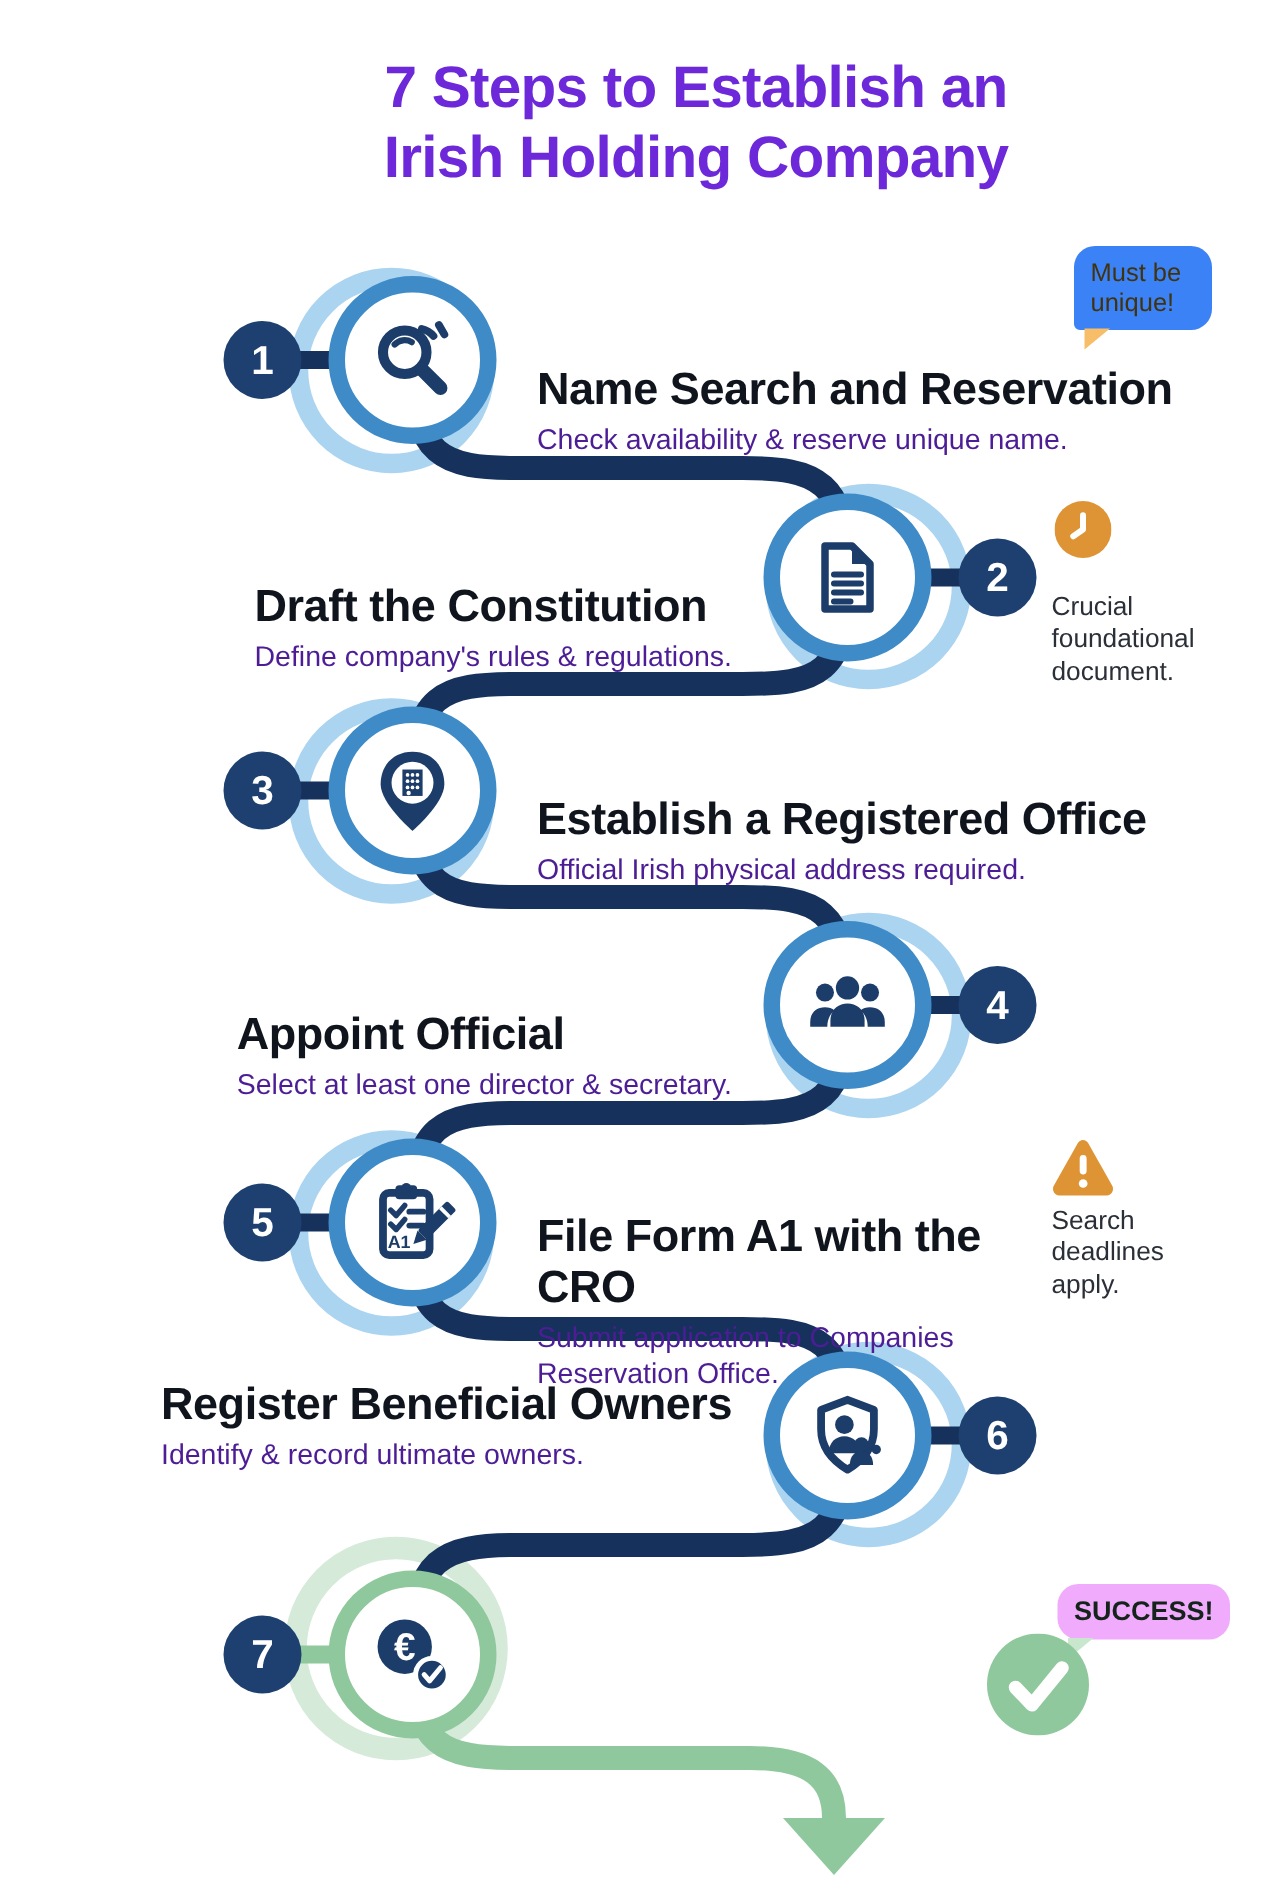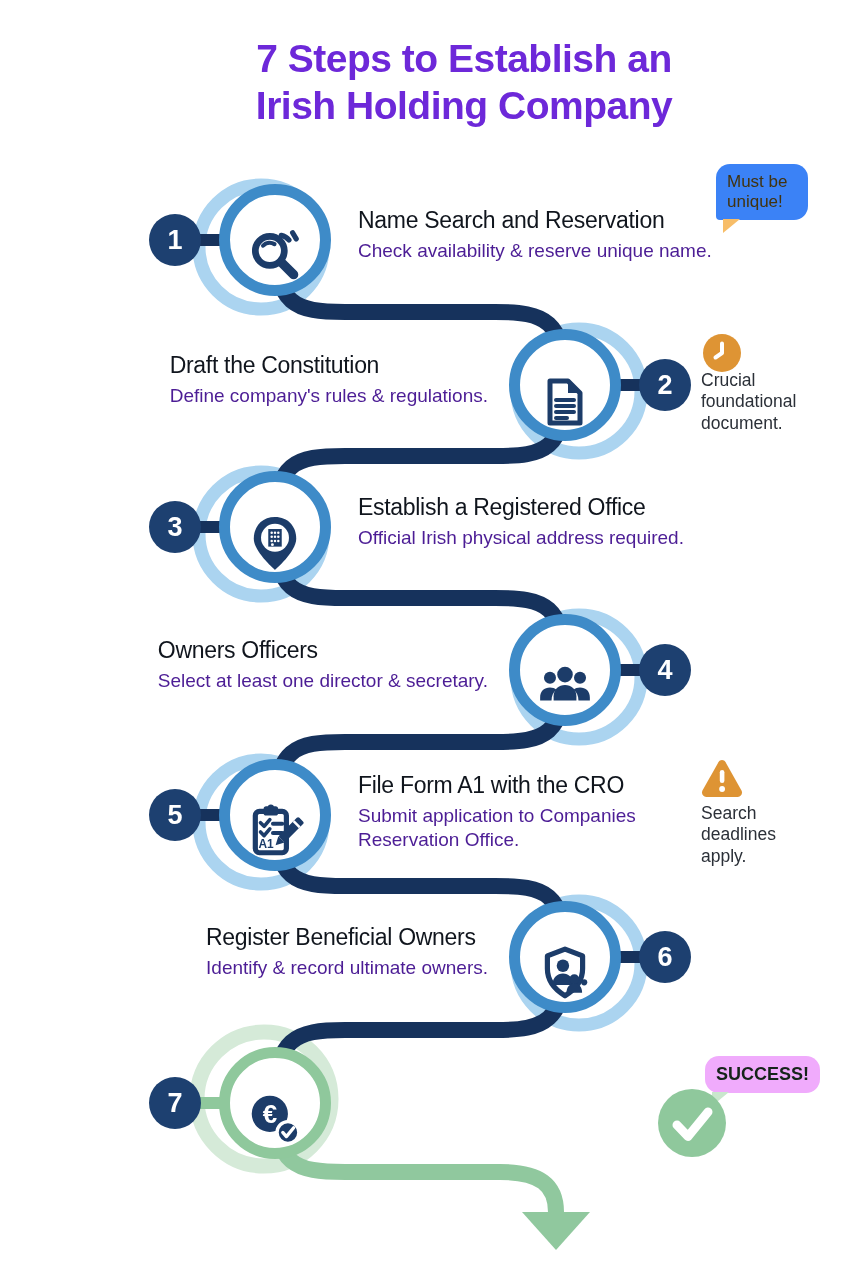--- a/index.html
+++ b/index.html
@@ -10,33 +10,33 @@
   svg.flow{position:absolute;left:0;top:0;width:848px;height:1264px;}
 
   .main-title{
     position:absolute;left:0;top:36px;width:848px;text-align:center;
     color:#6d28d9;font-size:39px;font-weight:700;line-height:1.2;letter-spacing:-0.5px;margin-left:40px;
   }
 
   .icon-circle{
     position:absolute;width:112px;height:112px;box-sizing:border-box;
     border:11px solid #3e8bc8;border-radius:50%;background:#ffffff;
-    display:flex;align-items:flex-end;justify-content:center;
+    display:flex;align-items:center;justify-content:center;
   }
   .icon-circle.green{border-color:#8fc89c;}
 
   .badge{
     position:absolute;width:52px;height:52px;border-radius:50%;background:#1d4070;
     color:#ffffff;font-size:27px;font-weight:700;
     display:flex;align-items:center;justify-content:center;
   }
 
   .step-text{position:absolute;}
   .step-text.align-right{text-align:left;}
-  .step-title{font-size:23px;font-weight:400;color:#10151d;letter-spacing:-0.3px;}
+  .step-title{font-size:30px;font-weight:700;color:#10151d;letter-spacing:-0.3px;margin-top:36px;}
   .step-desc{font-size:19px;color:#4c1d95;margin-top:5px;line-height:1.25;}
 
   .bubble{
     position:absolute;background:#3b82f6;color:#42330f;font-size:17px;line-height:1.18;
     font-weight:500;padding:8px 11px;border-radius:14px 14px 14px 4px;
   }
   .bubble::after{
     content:'';position:absolute;left:7px;bottom:-13px;width:0;height:0;
     border-top:14px solid #f7bd68;border-right:17px solid transparent;
   }
@@ -126,21 +126,21 @@
     </svg>
   </div>
   <div class="step-text align-right" style="right:360px;top:352px">
     <div class="step-title">Draft the Constitution</div>
     <div class="step-desc">Define company's rules &amp; regulations.</div>
   </div>
   <svg class="callout-icon" style="left:703px;top:334px" width="38" height="38" viewBox="0 0 38 38">
     <circle cx="19" cy="19" r="19" fill="#de9434"></circle>
     <path d="M19 9.5 V19 L12.5 23.5" fill="none" stroke="#ffffff" stroke-width="4" stroke-linecap="round" stroke-linejoin="round"></path>
   </svg>
-  <div class="note-text" style="left:701px;top:370px">Crucial foundational document.</div>
+  <div class="note-text" style="left:701px;top:394px">Crucial foundational document.</div>
 
   <div class="badge" style="left:149px;top:501px">
     <span>3</span>
   </div>
   <div class="icon-circle" style="left:219px;top:471px">
     <svg width="58" height="58" viewBox="0 0 56 56">
       <path d="M28 3 C15.5 3 7.5 12 7.5 24 C7.5 36.5 28 54 28 54 C28 54 48.5 36.5 48.5 24 C48.5 12 40.5 3 28 3 Z" fill="#1c3c69"></path>
       <circle cx="28" cy="23" r="13.5" fill="#ffffff"></circle>
       <rect x="21.5" y="14.5" width="13" height="17" fill="#1c3c69"></rect>
       <g fill="#ffffff">
@@ -171,21 +171,21 @@
         <circle cx="13.5" cy="20" r="5.8"></circle>
         <path d="M4 42 v-3 c0-6 4-9.5 9.5-9.5 c2.5 0 4.6 .7 6.2 2 c-3 2.3-4.7 6-4.7 10.5 z"></path>
         <circle cx="42.5" cy="20" r="5.8"></circle>
         <path d="M52 42 v-3 c0-6-4-9.5-9.5-9.5 c-2.5 0-4.6 .7-6.2 2 c3 2.3 4.7 6 4.7 10.5 z"></path>
         <circle cx="28" cy="17" r="7.5"></circle>
         <path d="M17 42 v-4 c0-7 5-11 11-11 s11 4 11 11 v4 z"></path>
       </g>
     </svg>
   </div>
   <div class="step-text align-right" style="right:360px;top:637px">
-    <div class="step-title">Owners Officers</div>
+    <div class="step-title">Appoint Official</div>
     <div class="step-desc">Select at least one director &amp; secretary.</div>
   </div>
 
   <div class="badge" style="left:149px;top:789px">
     <span>5</span>
   </div>
   <div class="icon-circle" style="left:219px;top:759px">
     <svg width="58" height="58" viewBox="0 0 56 56">
       <rect x="9" y="9" width="30" height="40" rx="4" fill="none" stroke="#1c3c69" stroke-width="5"></rect>
       <rect x="17" y="4" width="14" height="9" rx="2.5" fill="#1c3c69"></rect>
@@ -221,21 +221,21 @@
       <path d="M28 5 L45 11.5 V24 C45 36 38 44 28 50 C18 44 11 36 11 24 V11.5 Z" fill="none" stroke="#1c3c69" stroke-width="5" stroke-linejoin="round"></path>
       <g fill="#1c3c69">
         <circle cx="26" cy="21" r="6"></circle>
         <path d="M16 39 c0-6.5 4.5-10.5 10-10.5 s10 4 10 10.5 v.5 H16 z"></path>
         <circle cx="37" cy="34" r="4.8"></circle>
         <path d="M29.5 47 c0-5.5 3-8.8 7.5-8.8 s7.5 3.3 7.5 8.8 z"></path>
         <circle cx="46.5" cy="37" r="3"></circle>
       </g>
     </svg>
   </div>
-  <div class="step-text align-right" style="right:360px;top:924px">
+  <div class="step-text align-right" style="right:360px;top:884px">
     <div class="step-title">Register Beneficial Owners</div>
     <div class="step-desc">Identify &amp; record ultimate owners.</div>
   </div>
 
   <div class="badge" style="left:149px;top:1077px">
     <span>7</span>
   </div>
   <div class="icon-circle green" style="left:219px;top:1047px">
     <svg width="58" height="58" viewBox="0 0 56 56">
       <circle cx="23" cy="23" r="17.5" fill="#1c3c69"></circle>

